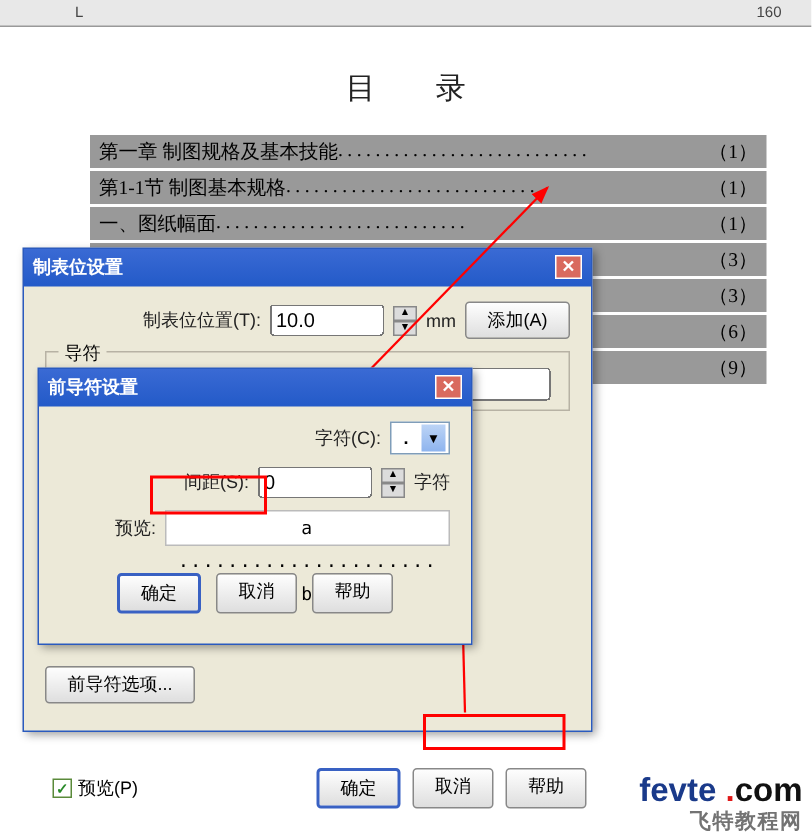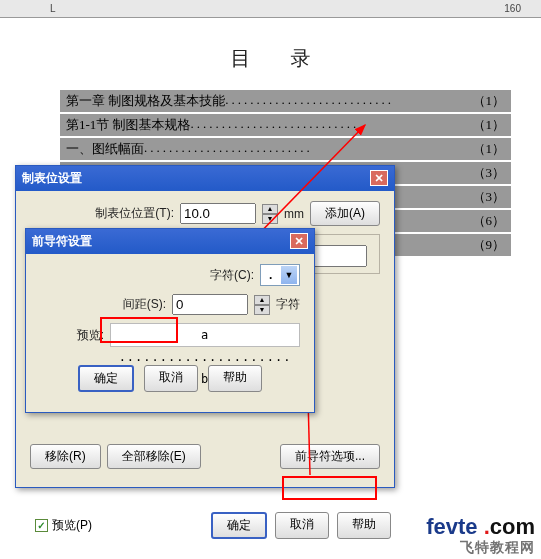--- a/index.html
+++ b/index.html
@@ -112,21 +112,21 @@
     margin-top: 6px;
     position: relative;
   }
   .group-title {
     position: absolute;
     top: -8px; left: 8px;
     background: #ece9d8;
     padding: 0 4px;
   }
   .dialog.sub {
-    top: 228px; left: 25px;
+    top: 245px; left: 25px;
     width: 290px;
     z-index: 10;
   }
   .selectbox {
     border: 1px solid #7f9db9;
     background: #fff;
     width: 40px; height: 22px;
     display: inline-flex;
     align-items: center;
     justify-content: space-between;
@@ -260,24 +260,20 @@
     </div>
 
     <div class="group">
       <span class="group-title">导符</span>
       <input class="field" style="width: 100%; height: 22px;">
     </div>
 
     <div style="height:170px"></div>
 
     <div class="row" style="justify-content:space-between;">
-      <div style="display:flex;gap:6px;">
-        <span class="btn">移除(R)</span>
-        <span class="btn">全部移除(E)</span>
-      </div>
       <span class="btn">前导符选项...</span>
     </div>
 
   </div>
 </div>
 
 <div class="dialog sub">
   <div class="titlebar">
     <span>前导符设置</span>
     <span class="closebtn">✕</span>

